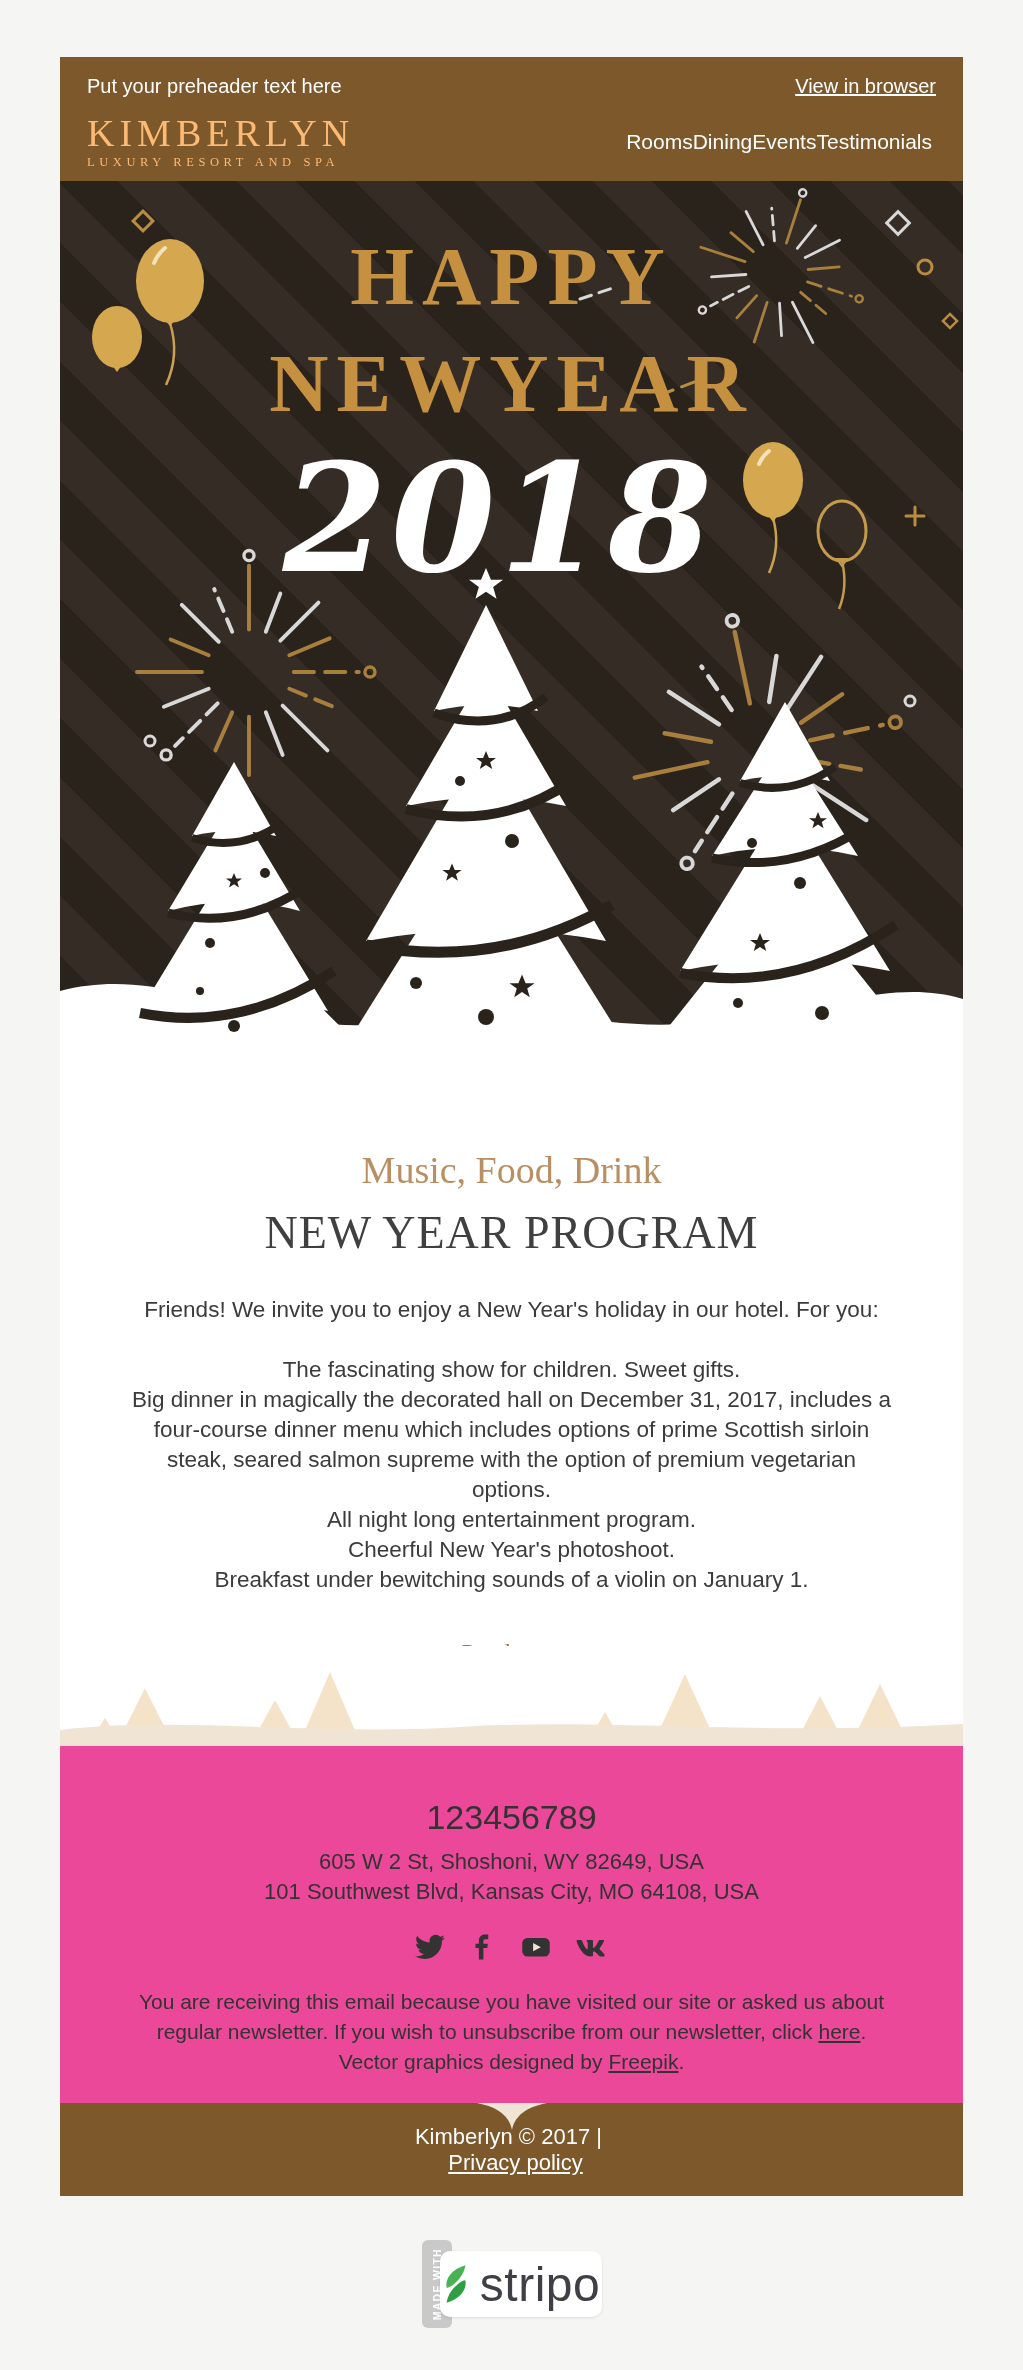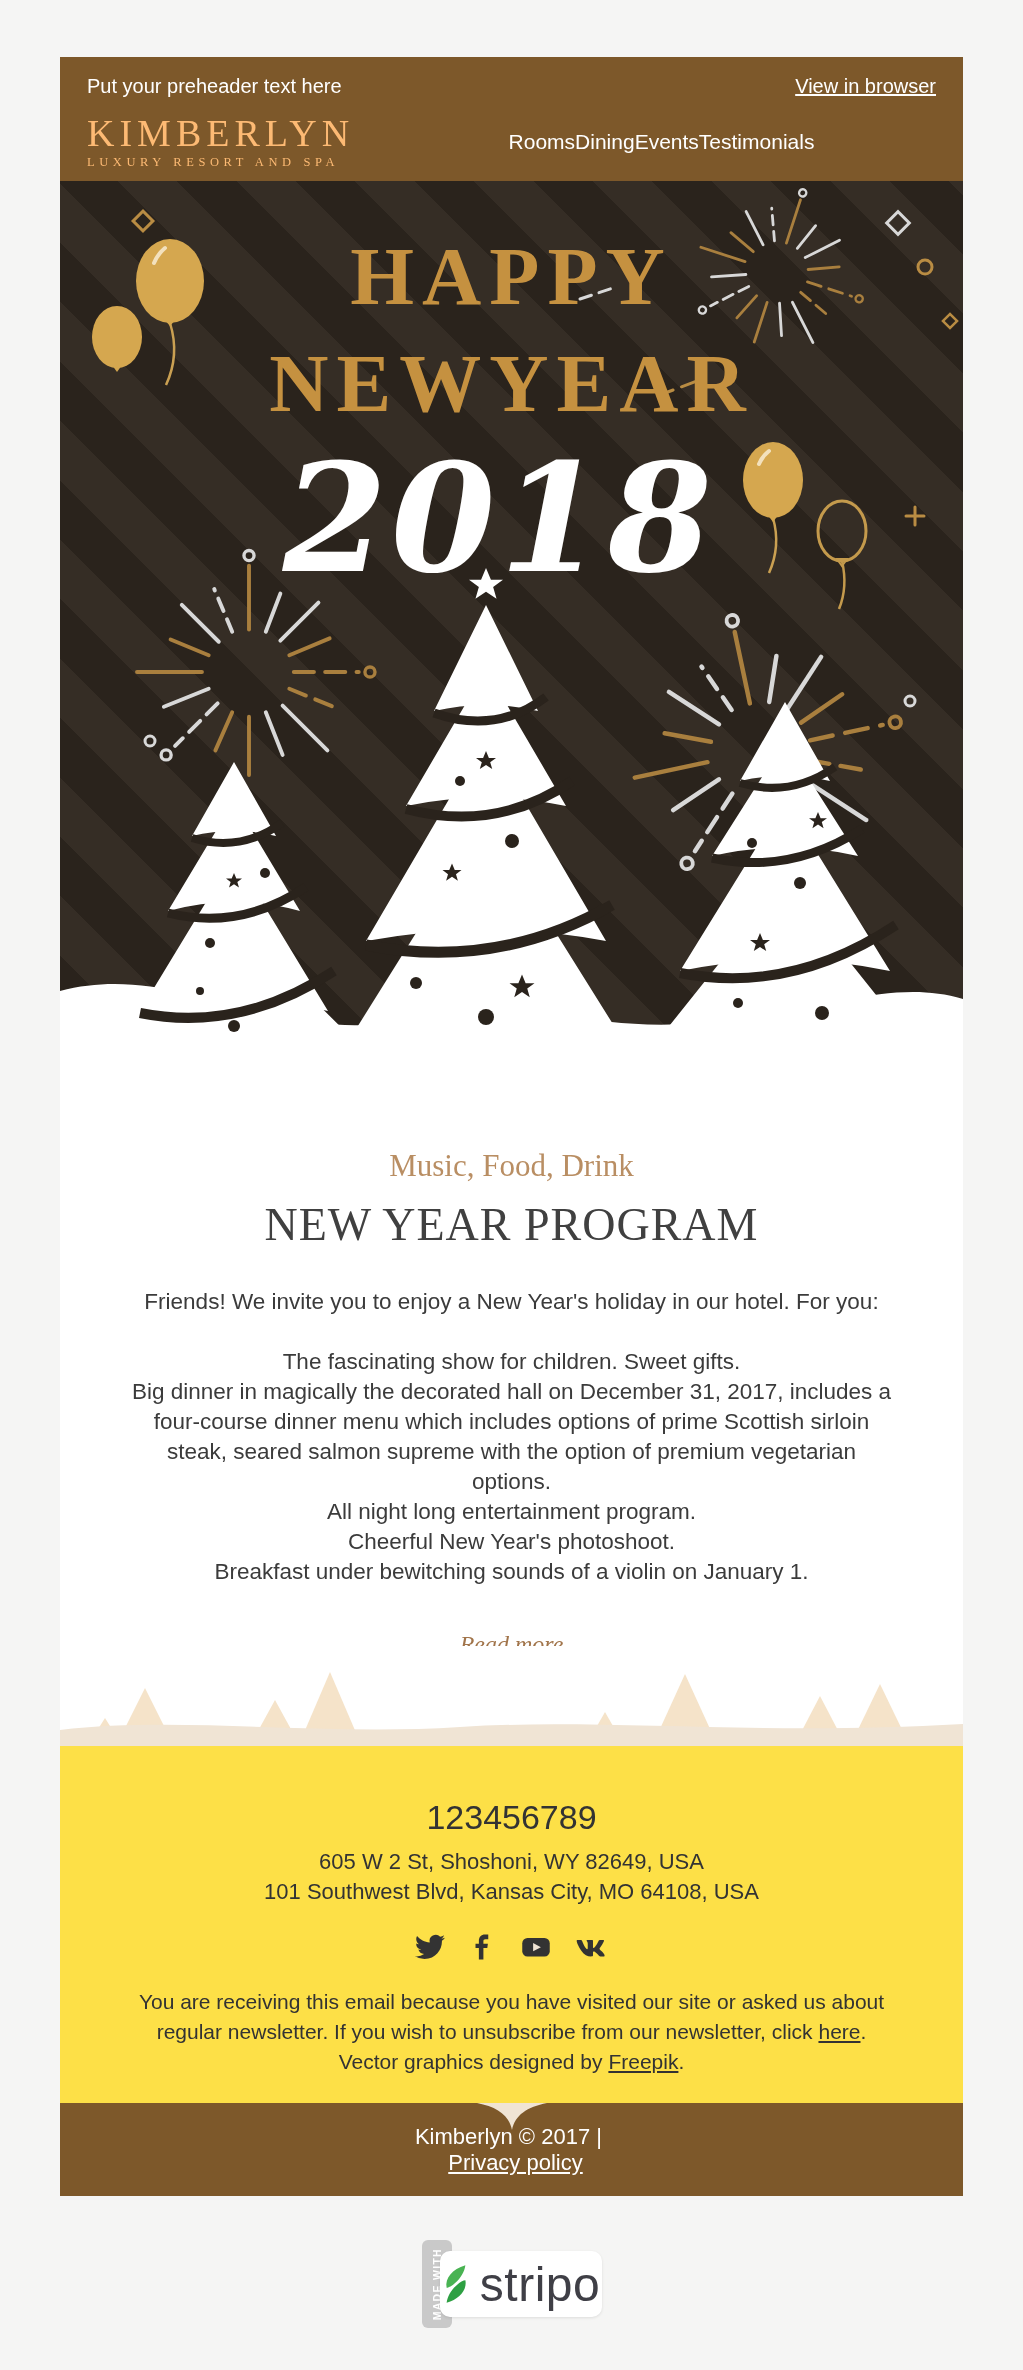--- a/index.html
+++ b/index.html
@@ -11,52 +11,52 @@
   
   .preheader { background:#7d582a; height:58px; display:flex; align-items:center;
     justify-content:space-between; padding:0 27px; color:#fff; font-size:20px; }
   .preheader a { color:#ffffff; text-decoration:underline; cursor:pointer; }
 
   
   .navbar { background:#7d582a; height:66px; display:flex; align-items:center; padding:0 27px 12px 27px; }
   .brand { color:#fdba74; }
   .brand-name { font-family:"Liberation Serif", serif; font-size:38px; letter-spacing:5px; line-height:1; }
   .brand-tagline { font-family:"Liberation Serif", serif; font-size:12.5px; letter-spacing:4.6px; margin-top:3px; }
-  .nav-menu { margin-left:auto; display:flex; justify-content:center; width:545px; padding-right:4px; }
+  .nav-menu { margin-left:auto; display:flex; justify-content:flex-end; width:545px; padding-right:4px; }
   .nav-item { color:#fff; font-size:21px; cursor:pointer; }
 
   
   .hero { position:relative; height:893px;
     background:repeating-linear-gradient(45deg, #352d25 0 42px, #2a231c 42px 84px); }
   .hero svg.art { position:absolute; inset:0; }
   .hero-line { position:absolute; width:100%; text-align:center;
     font-family:"Liberation Serif", serif; font-weight:bold; color:#c59140;
     font-size:82px; letter-spacing:8px; line-height:1; }
   .hero-line1 { top:55px; }
   .hero-line2 { top:162px; }
   .hero-year { position:absolute; top:262px; width:100%; text-align:center;
     font-family:"DejaVu Serif", serif; font-style:italic; font-weight:bold;
     color:#ffffff; font-size:150px; line-height:1; letter-spacing:4px; transform:translateX(-12px); }
 
   
   .program { background:#ffffff; padding:74px 70px 10px 70px; height:572px; text-align:center; }
-  .program-subtitle { font-family:"Liberation Serif", serif; color:#b98e63; font-size:31px; margin-bottom:14px; }
+  .program-subtitle { font-family:"Liberation Serif", serif; color:#b98e63; font-size:38px; margin-bottom:14px; }
   .program-title { font-family:"Liberation Serif", serif; color:#404040; font-size:46px; letter-spacing:1px; margin-bottom:36px; }
   .program-text { color:#3b3b3b; font-size:22.5px; line-height:30px; max-width:766px; margin:0 auto; }
   .program-intro { margin-bottom:30px; }
   .read-more-wrap { margin-top:44px; }
   .read-more { font-family:"Liberation Serif", serif; font-style:italic; font-size:24px;
     color:#a1744a; text-decoration:underline; cursor:pointer; }
 
   
   .treeline { background:#ffffff; height:100px; position:relative; }
   .treeline svg { position:absolute; inset:0; }
 
   
-  .footerbox { background:#fde047; height:357px; text-align:center; padding-top:52px; color:#333; }
+  .footerbox { background:#ec4899; height:357px; text-align:center; padding-top:52px; color:#333; }
   .phone { font-size:34px; margin-bottom:10px; }
   .addr { font-size:22px; line-height:30px; }
   .social { display:flex; justify-content:center; align-items:center; gap:22px; margin-top:20px; height:40px; }
   .social .icon { cursor:pointer; display:inline-flex; }
   .disclaimer { font-size:21px; line-height:30px; max-width:810px; margin:20px auto 0 auto; }
   .disclaimer a, .credit a { color:#333; text-decoration:underline; cursor:pointer; }
   .credit { font-size:21px; line-height:30px;text-align:center; }
 
   
   .bottombar { background:#7d582a; height:93px; position:relative; display:flex;

